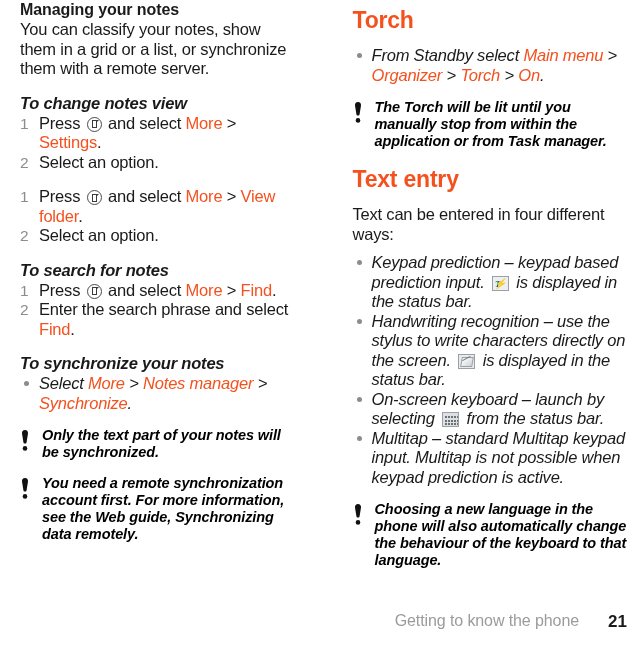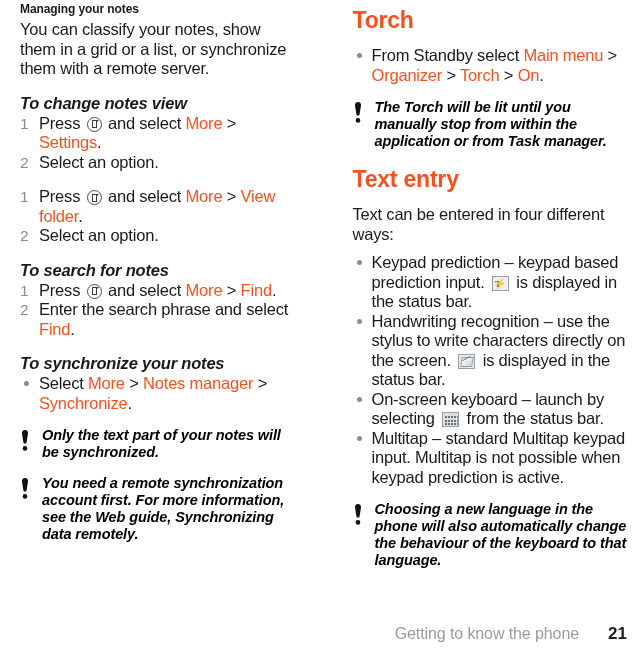--- a/index.html
+++ b/index.html
@@ -37,21 +37,21 @@
   
   .h1 {
     color: #F4511E;
     font-size: 23px;
     font-weight: bold;
     line-height: 25px;
     margin: 0 0 13px 0;
     letter-spacing: -0.2px;
   }
   .h2 {
-    font-size: 12px;
+    font-size: 16px;
     font-weight: bold;
     line-height: 19px;
     margin: 0 0 1px 0;
     letter-spacing: -0.1px;
   }
   .h3 {
     font-size: 16.5px;
     font-weight: bold;
     font-style: italic;
     line-height: 19px;
@@ -91,20 +91,21 @@
     font-size: 15.5px;
     font-weight: normal;
   }
   ul.bullets > li {
     position: relative;
     padding-left: 19px;
     font-size: 16.5px;
     line-height: 19.5px;
     letter-spacing: -0.2px;
     margin-bottom: 0px;
+    font-style: italic;
   }
   ul.bullets > li .dot {
     position: absolute;
     left: 4px;
     top: 7px;
     width: 5px;
     height: 5px;
     border-radius: 50%;
     background: #8c8c8c;
   }
@@ -220,21 +221,21 @@
   .icon-kbd .r3 { top: 10px; }
 
   
   .footer {
     position: absolute;
     left: 0;
     bottom: 0;
     width: 637px;
     height: 43px;
     display: flex;
-    align-items: center;
+    align-items: flex-start;
     justify-content: flex-end;
     box-sizing: border-box;
     padding-right: 10px;
     background: #ffffff;
   }
   .footer .crumb {
     color: #9b9b9b;
     font-size: 16px;
     letter-spacing: -0.1px;
   }

